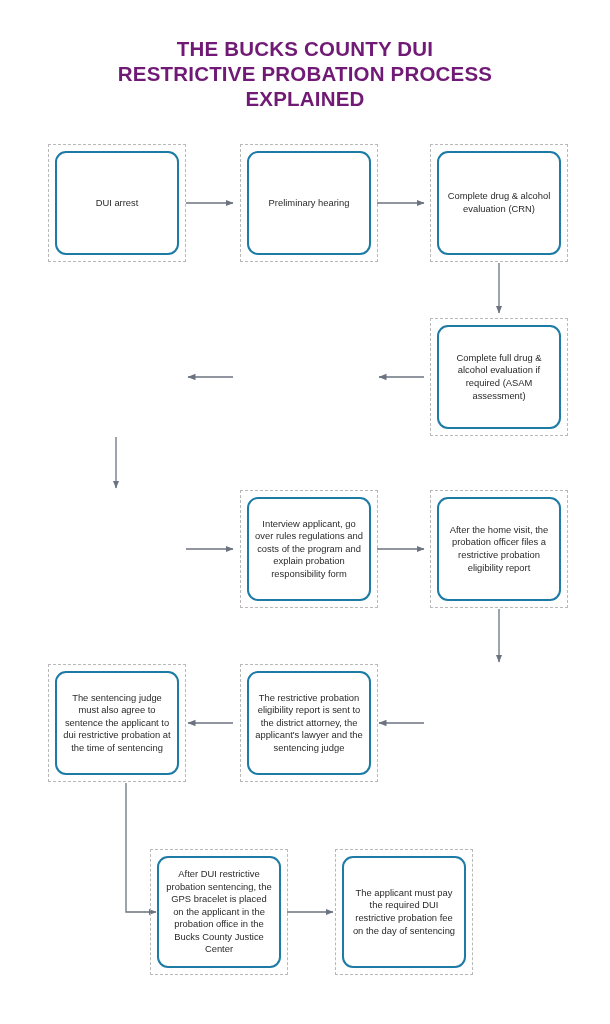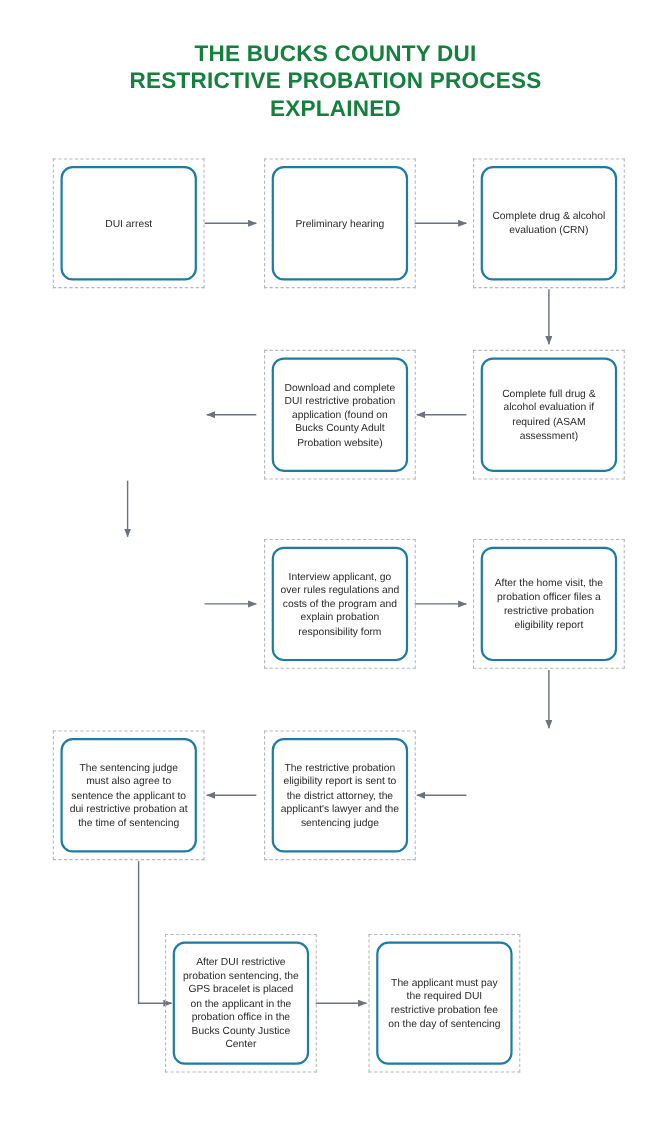--- a/index.html
+++ b/index.html
@@ -19,21 +19,21 @@
     overflow: hidden;
   }
 
   
   .title {
     position: absolute;
     left: 0;
     top: 36px;
     width: 610px;
     text-align: center;
-    color: #15803d;
+    color: #701a75;
     font-size: 20.5px;
     font-weight: bold;
     line-height: 25px;
     letter-spacing: 0.2px;
     text-transform: uppercase;
   }
   .title .tline { display: block; white-space: nowrap; }
 
   
   .node {
@@ -122,25 +122,20 @@
     </div>
   </div>
 
   <div class="node" style="left:430px; top:144px; width:138px; height:118px;">
     <div class="node-inner">
       <span class="node-text">Complete drug &amp; alcohol evaluation (CRN)</span>
     </div>
   </div>
 
 
-  <div class="node" style="left:240px; top:318px; width:138px; height:118px;">
-    <div class="node-inner">
-      <span class="node-text">Download and complete DUI restrictive probation application (found on Bucks County Adult Probation website)</span>
-    </div>
-  </div>
 
   <div class="node" style="left:430px; top:318px; width:138px; height:118px;">
     <div class="node-inner">
       <span class="node-text">Complete full drug &amp; alcohol evaluation if required (ASAM assessment)</span>
     </div>
   </div>
 
 
   <div class="node" style="left:240px; top:490px; width:138px; height:118px;">
     <div class="node-inner">

